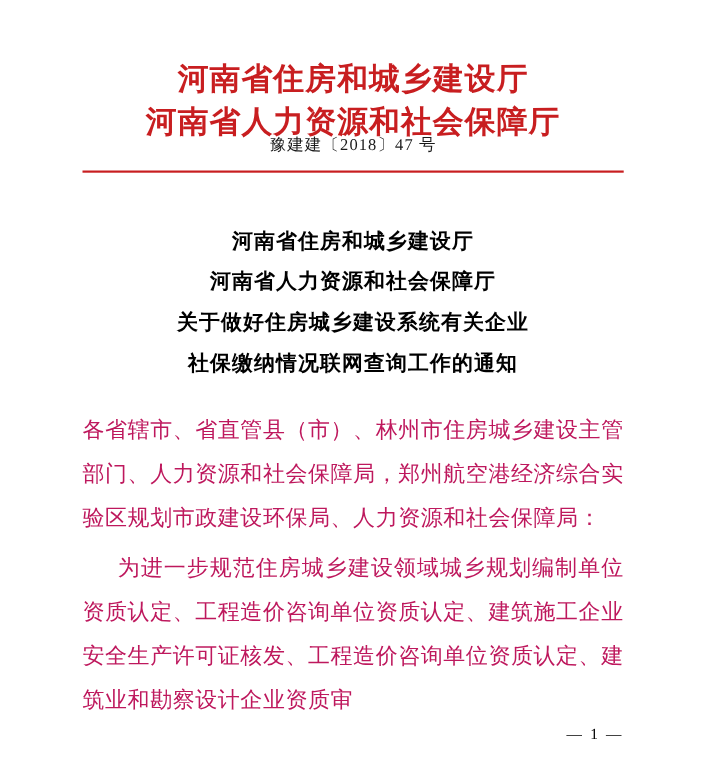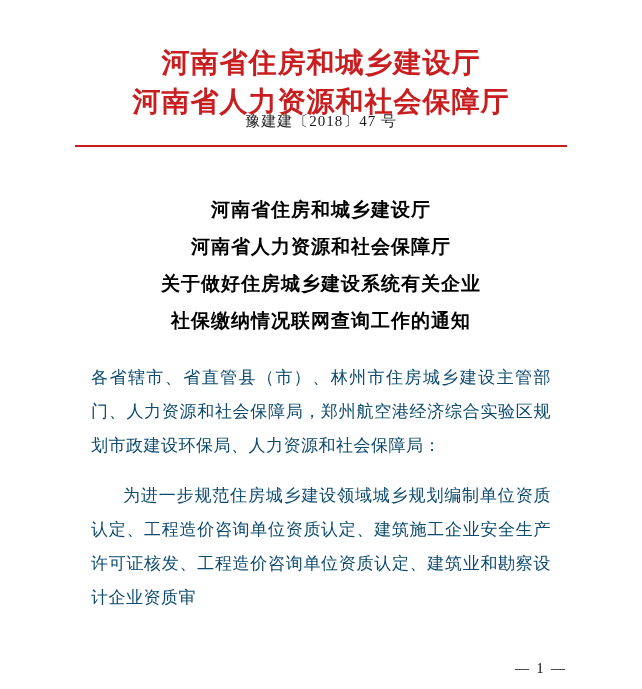--- a/index.html
+++ b/index.html
@@ -13,21 +13,21 @@
     font-family: "Liberation Serif", "DejaVu Serif", serif;
     color: #000000;
     overflow: hidden;
     position: relative;
   }
   .page {
     position: relative;
     width: 642px;
     height: 689px;
     box-sizing: border-box;
-    padding: 2px 75px;
+    padding: 12px 75px;
   }
 
   
   .letterhead {
     display: flex;
     flex-direction: row;
     align-items: center;
     justify-content: center;
     padding-top: 52px;
     height: 110px;
@@ -88,26 +88,26 @@
     letter-spacing: 1px;
     color: #000000;
   }
 
   
   .body-block {
     margin-top: 22px;
   }
   .para {
     font-family: "Liberation Serif", "DejaVu Serif", serif;
-    font-size: 17px;
+    font-size: 20px;
     line-height: 2.0;
     letter-spacing: 0.5px;
     text-align: justify;
-    color: #0c4a6e;
-    margin: 16px;
+    color: #be185d;
+    margin: 0;
   }
   .para.indent {
     text-indent: 32px;
     margin-top: 6px;
   }
 
   
   .page-number {
     position: absolute;
     right: 75px;

